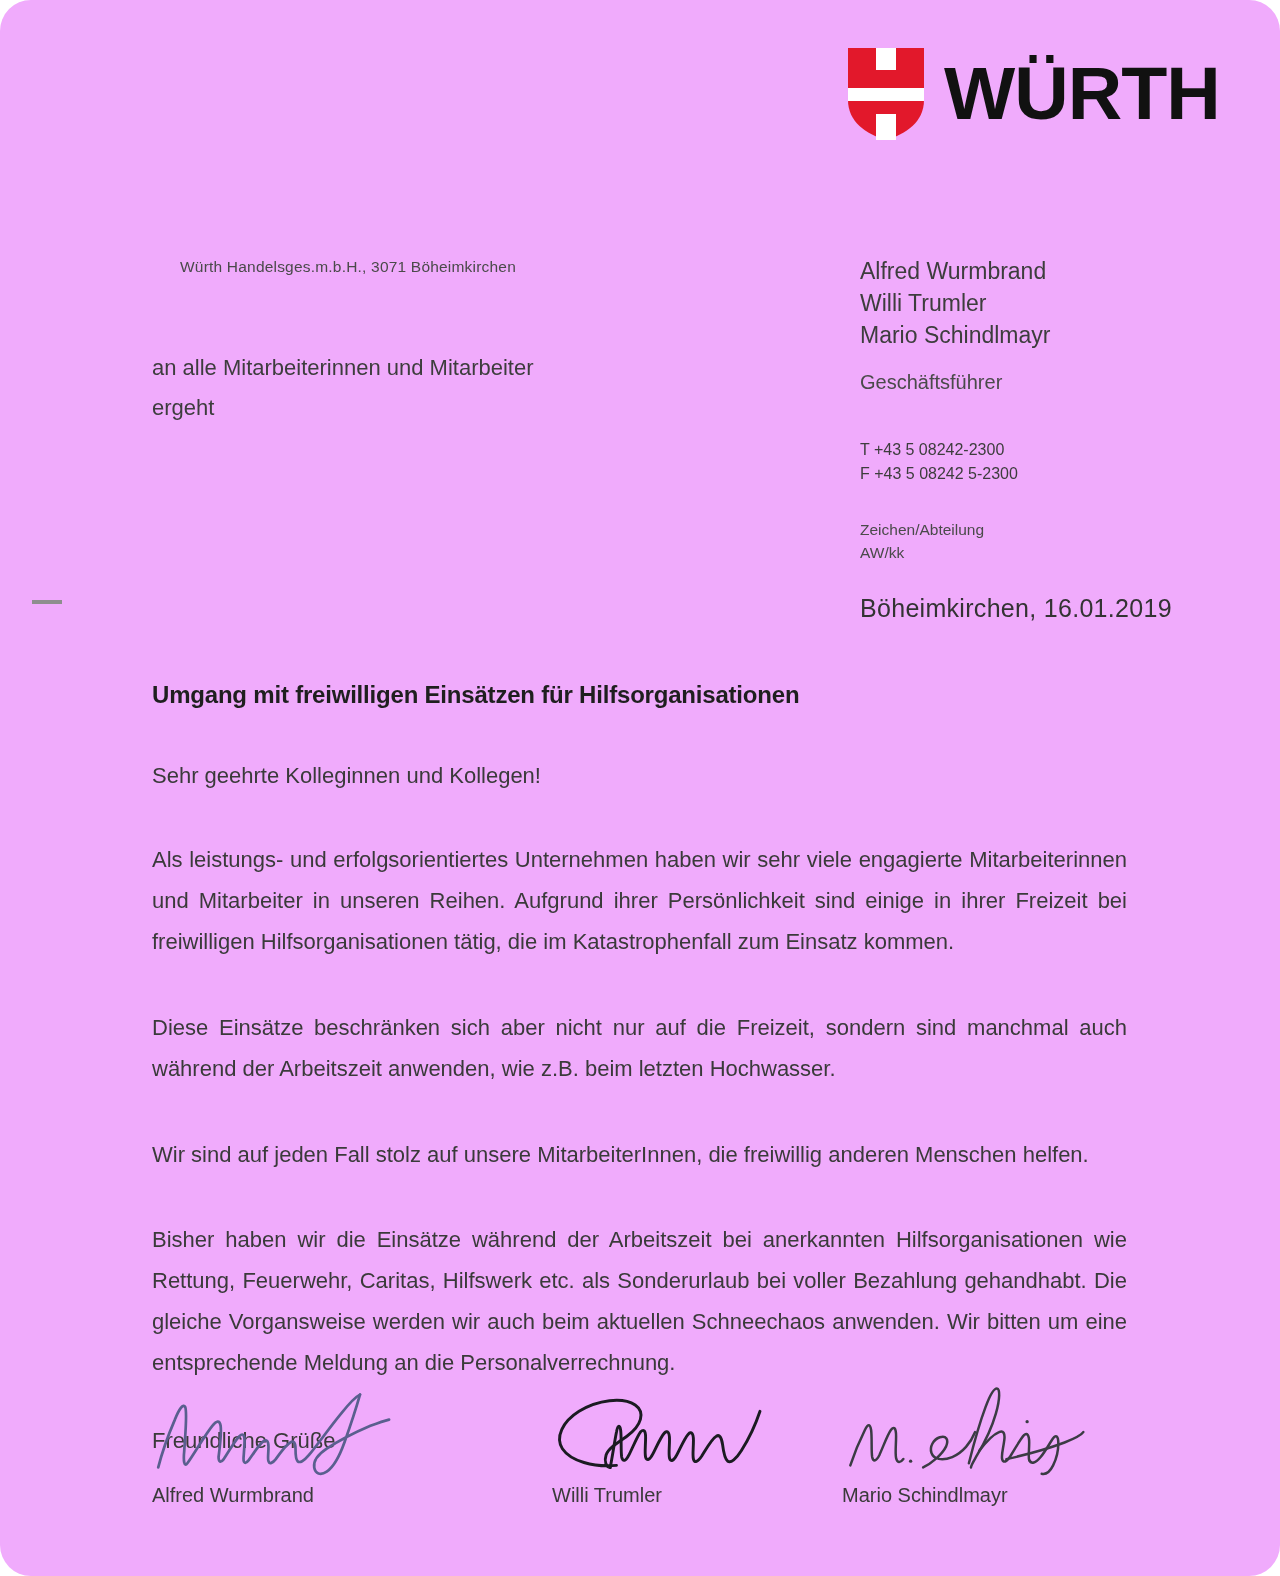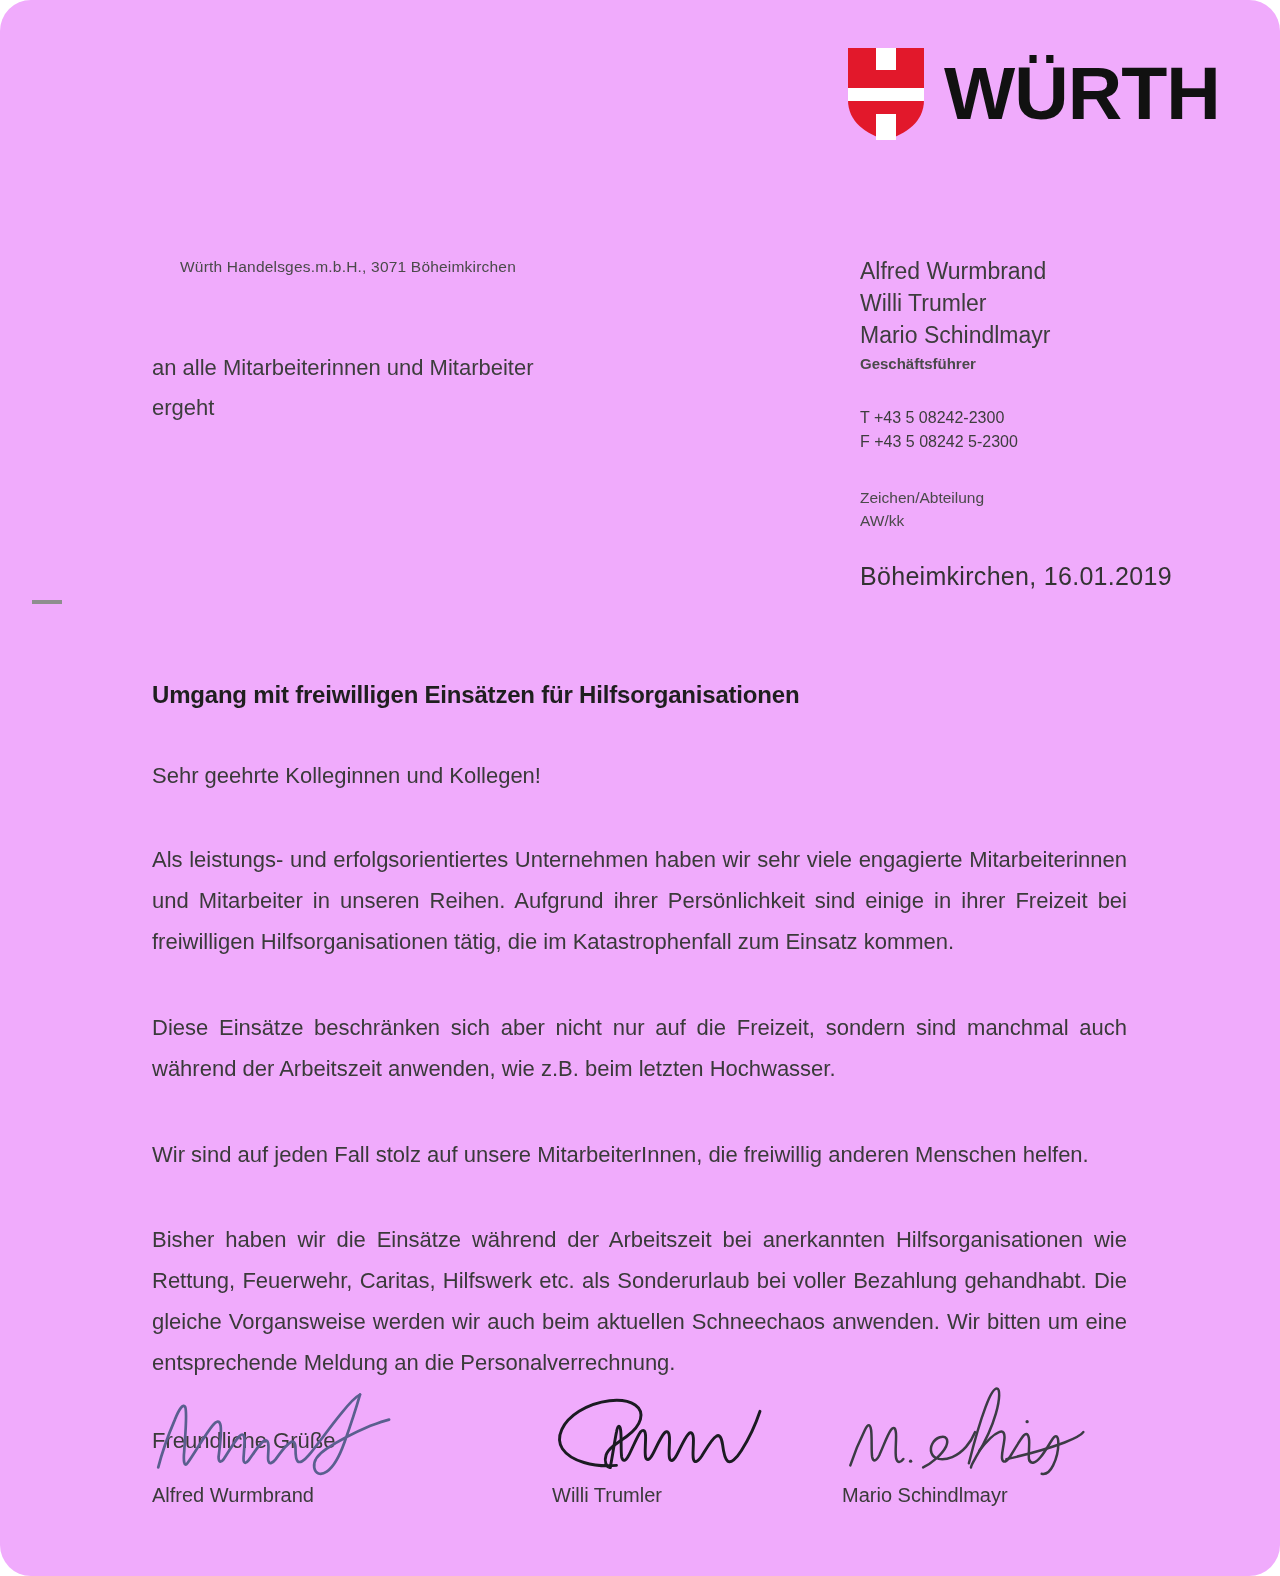--- a/index.html
+++ b/index.html
@@ -84,28 +84,27 @@
     left: 860px;
     top: 255px;
     color: #3d3d3d;
   }
   .info-names {
     font-size: 23px;
     line-height: 32px;
     white-space: nowrap;
   }
   .info-role {
-    font-size: 15px;
-    margin-top: 4px;
+    font-size: 20px;
+    margin-top: 20px;
     color: #4a4a4a;
     white-space: nowrap;
-    font-weight: bold;
   }
   .info-contact {
-    margin-top: 34px;
+    margin-top: 44px;
     font-size: 16px;
     line-height: 24px;
     color: #3d3d3d;
     white-space: nowrap;
   }
   .info-ref {
     margin-top: 32px;
     font-size: 15.5px;
     line-height: 23px;
     color: #4a4a4a;

